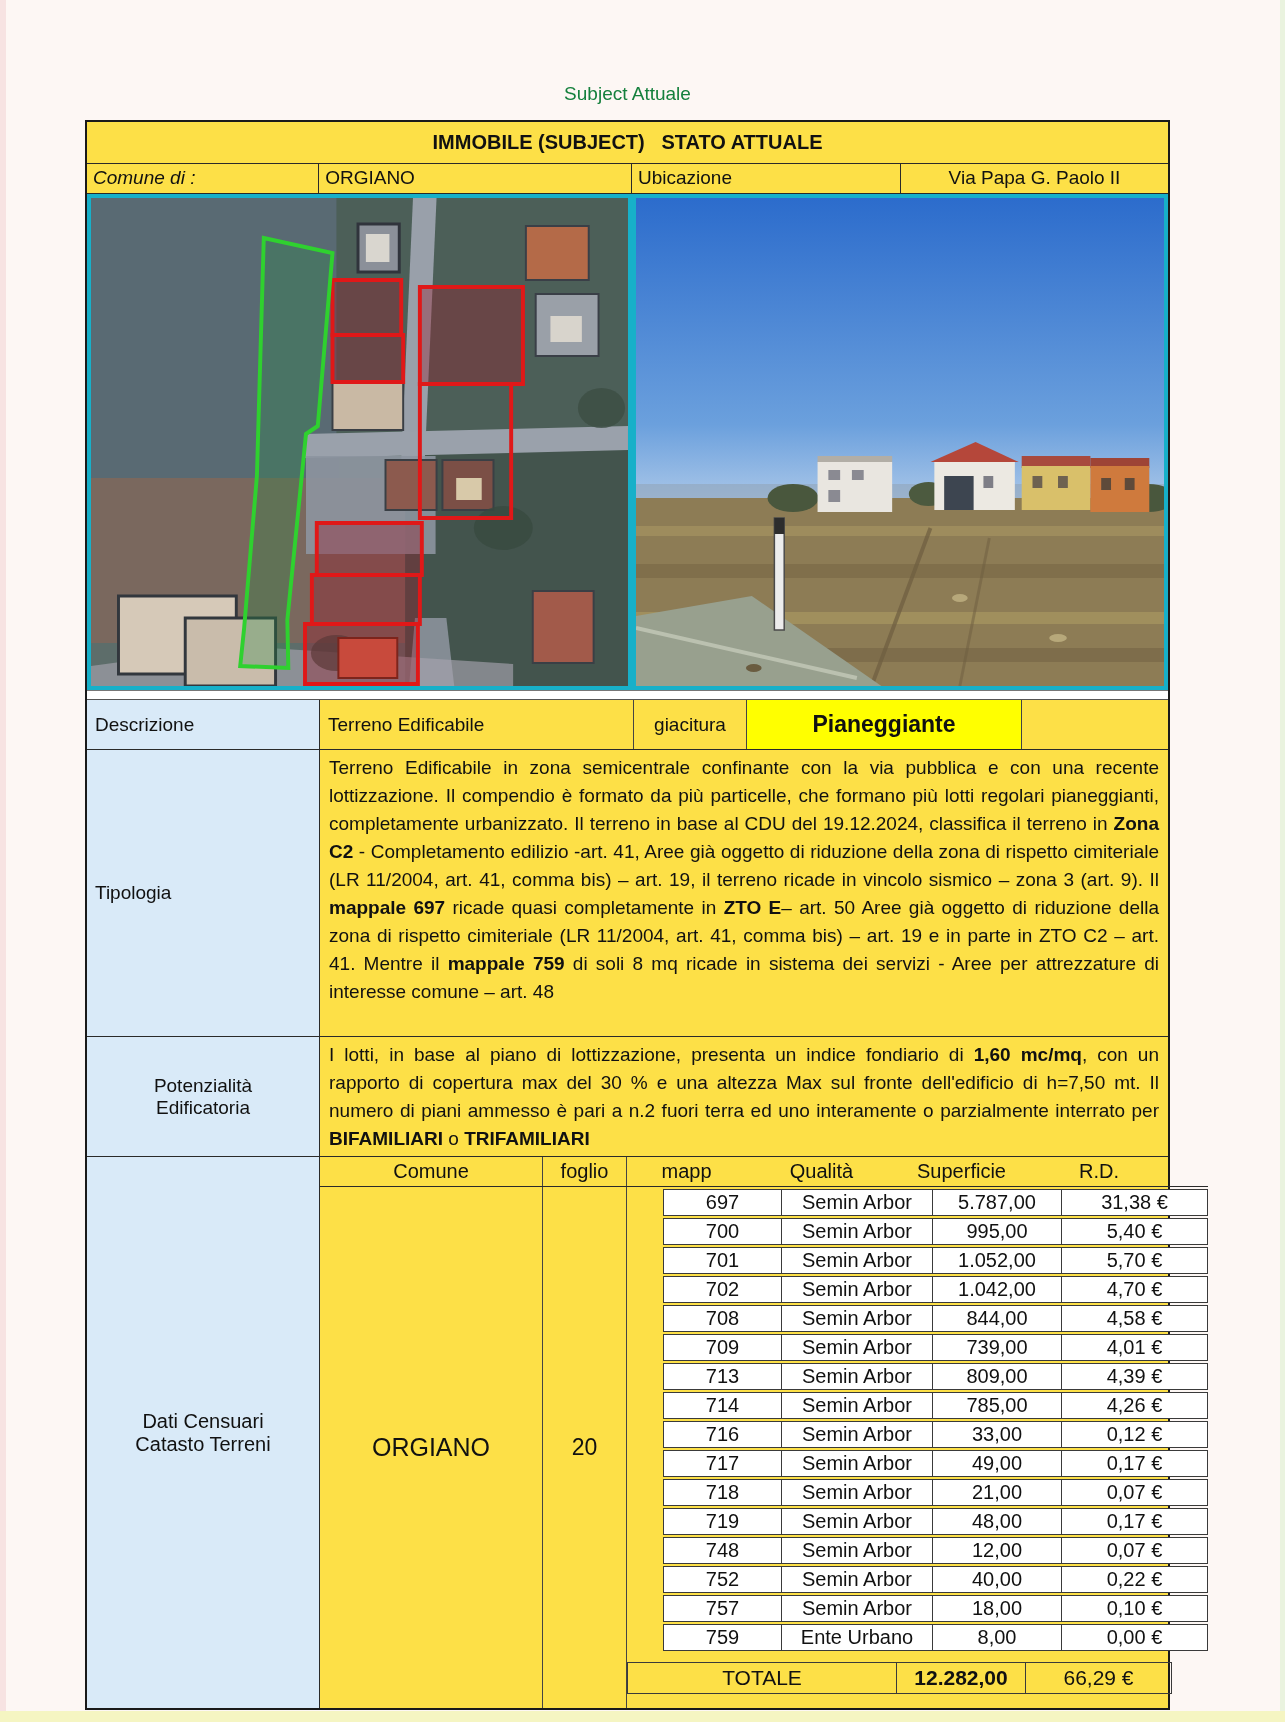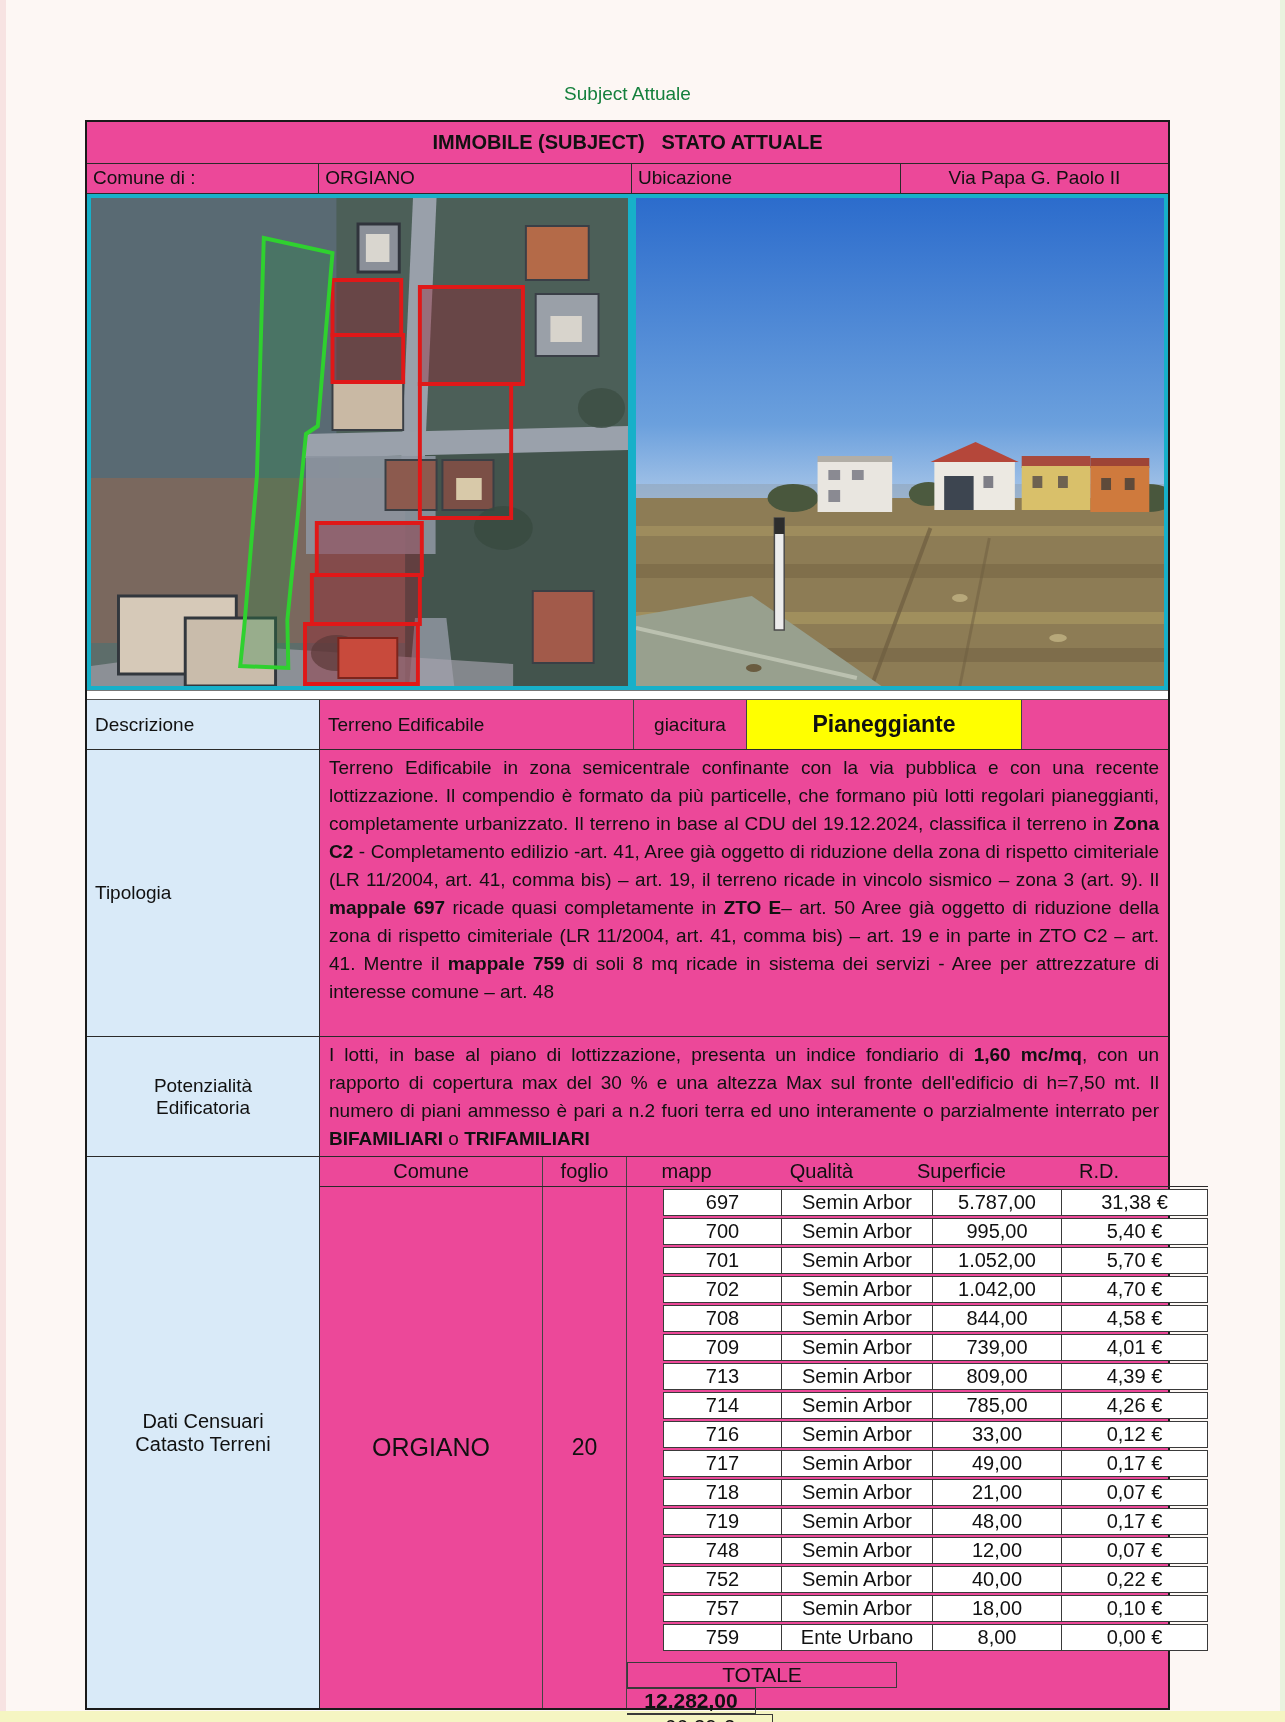--- a/index.html
+++ b/index.html
@@ -15,34 +15,34 @@
   .edge-right { position:absolute; right:0; top:0; width:5px; height:100%; background:#eaf3df; }
   .edge-bottom{ position:absolute; left:0; bottom:0; width:100%; height:11px; background:#f5f5c2; }
 
   .doc-title {
     position:absolute; top:83px; left:85px; width:1085px;
     text-align:center; font-size:19px; color:#15803d;
   }
 
   .sheet {
     position:absolute; top:120px; left:85px; width:1085px; height:1590px;
-    background:#ec4899; border:2px solid #1a1a1a;
+    background:#fde047; border:2px solid #1a1a1a;
   }
 
   .row { width:100%; border-bottom:1.5px solid #2a2a2a; }
 
   
   .title-row { height:42px; display:flex; align-items:center; justify-content:center; }
   .title-row span { font-weight:bold; font-size:20px; white-space:pre; }
 
   
   .info-row { height:30px; display:flex; font-size:19px; }
   .info-row > div { border-right:1.5px solid #2a2a2a; padding:3px 6px; overflow:hidden; white-space:nowrap; }
   .info-row > div:last-child { border-right:none; }
-  .c-com-label { width:233px; }
+  .c-com-label { width:233px;font-style:italic; }
   .c-com-val   { width:314px; }
   .c-ubi-label { width:270px; }
   .c-ubi-val   { width:268px; text-align:center; }
 
   
   .images-row { height:496px; display:flex; border-bottom:none; }
   .img-cell { height:100%; border:4px solid #17b0c9; background:#5d6d6a; overflow:hidden; }
   .img-aerial { width:547px; }
   .img-photo  { width:538px; background:#5a8bd0; }
   .img-cell svg { display:block; width:100%; height:100%; }
@@ -89,21 +89,21 @@
   .cat-rows-wrap { flex:1; padding-top:2px; }
   .cat-row { display:flex; height:27px; margin-bottom:2px;margin-left:36px; }
   .cat-row > div {
     border:1px solid #3a3a3a; border-left:none;
     display:flex; align-items:center; justify-content:center; background:#fff;
   }
   .cat-row > div:first-child { border-left:1px solid #3a3a3a; }
   .cat-c0 { width:119px; } .cat-c1 { width:151px; }
   .cat-c2 { width:129px; } .cat-c3 { width:146px; }
 
-  .cat-total { display:flex; height:32px; margin-top:11px; font-size:21px;flex-direction:column; }
+  .cat-total { display:flex; height:32px; margin-top:11px; font-size:21px; }
   .cat-total > div { border:1px solid #3a3a3a; border-left:none; display:flex; align-items:center; justify-content:center; }
   .cat-total > div:first-child { border-left:1px solid #3a3a3a; }
   .t-label { width:270px; }
   .t-sup   { width:129px; font-weight:bold; }
   .t-rd    { width:146px; }
 
   b { font-weight:bold; }
 </style>
 </head>
 <body>

